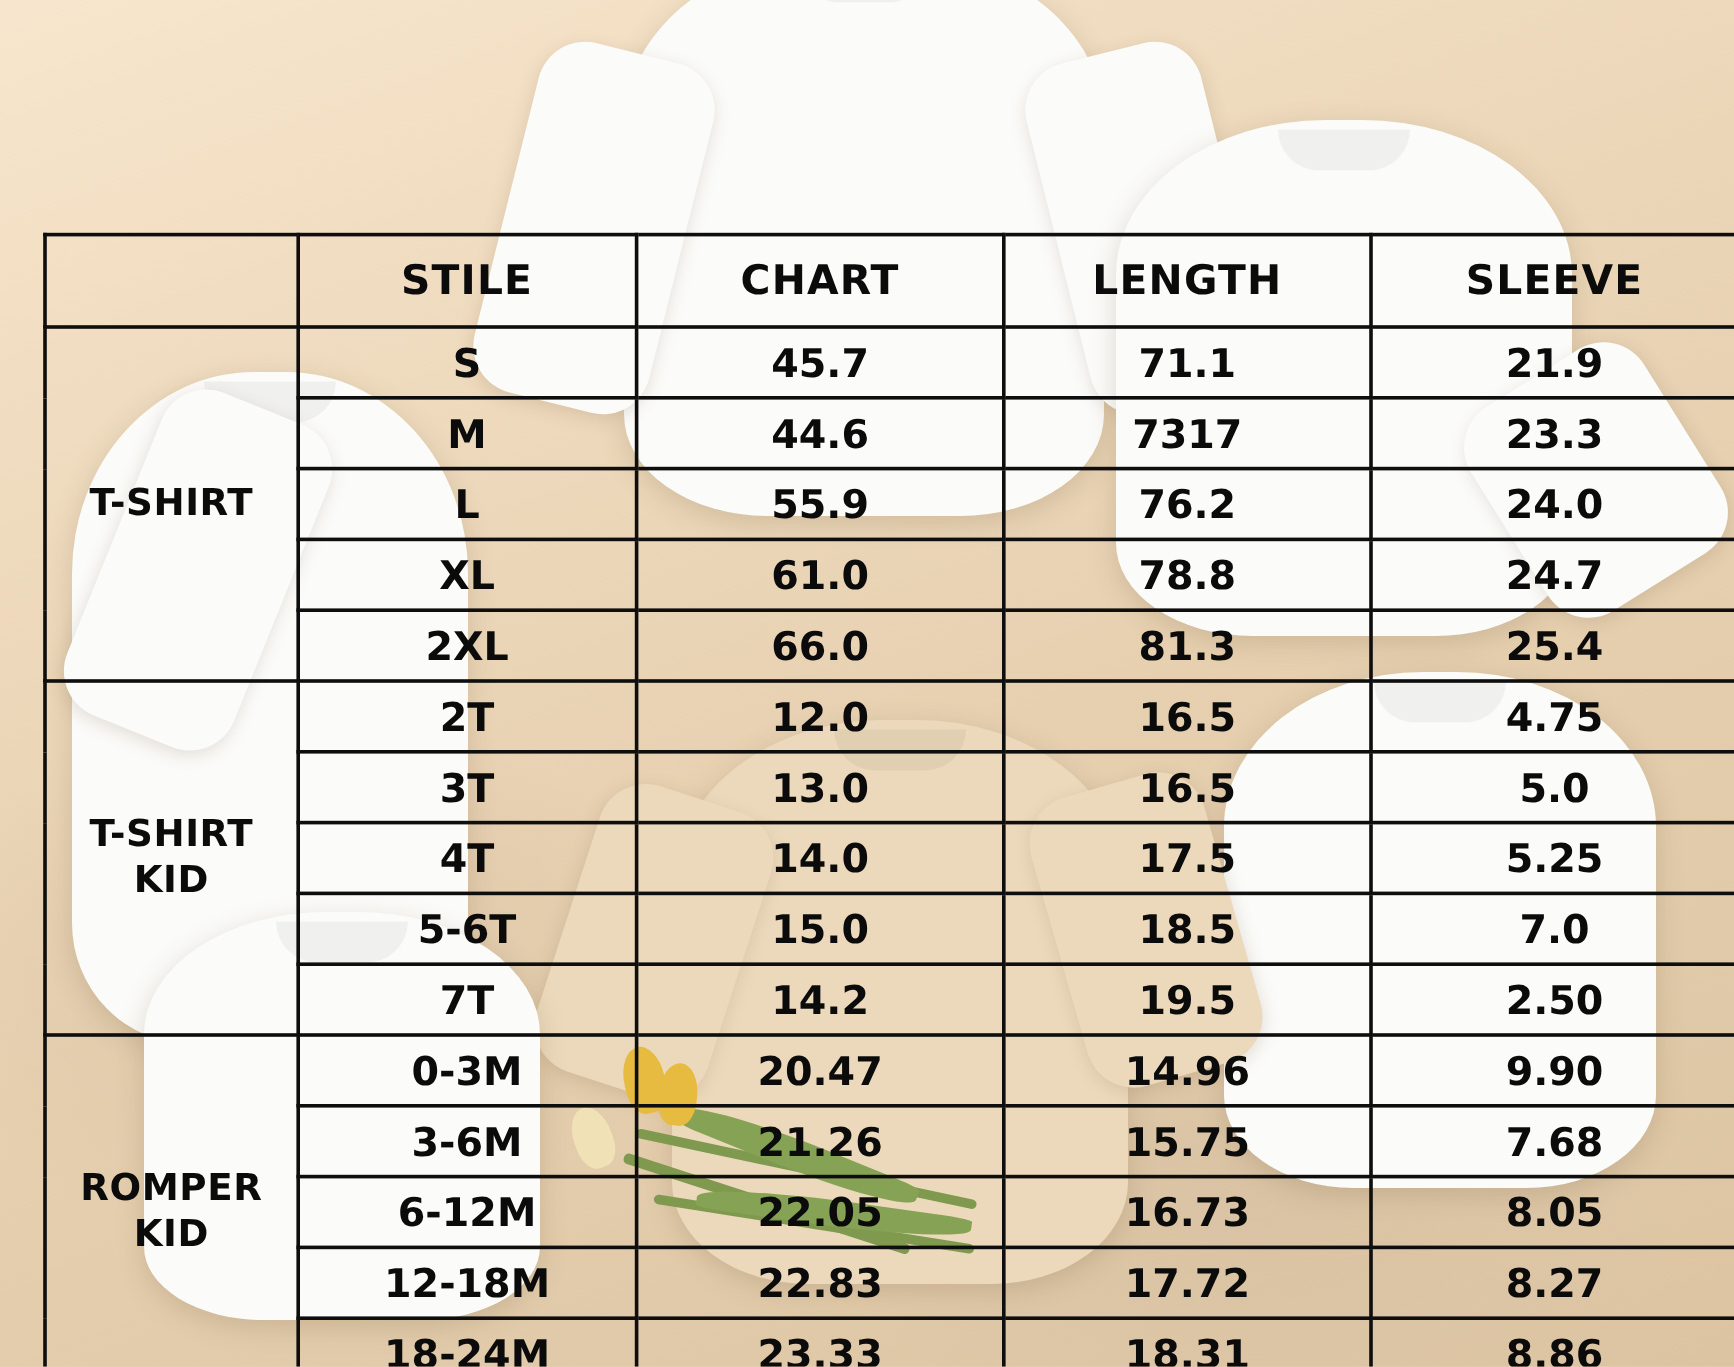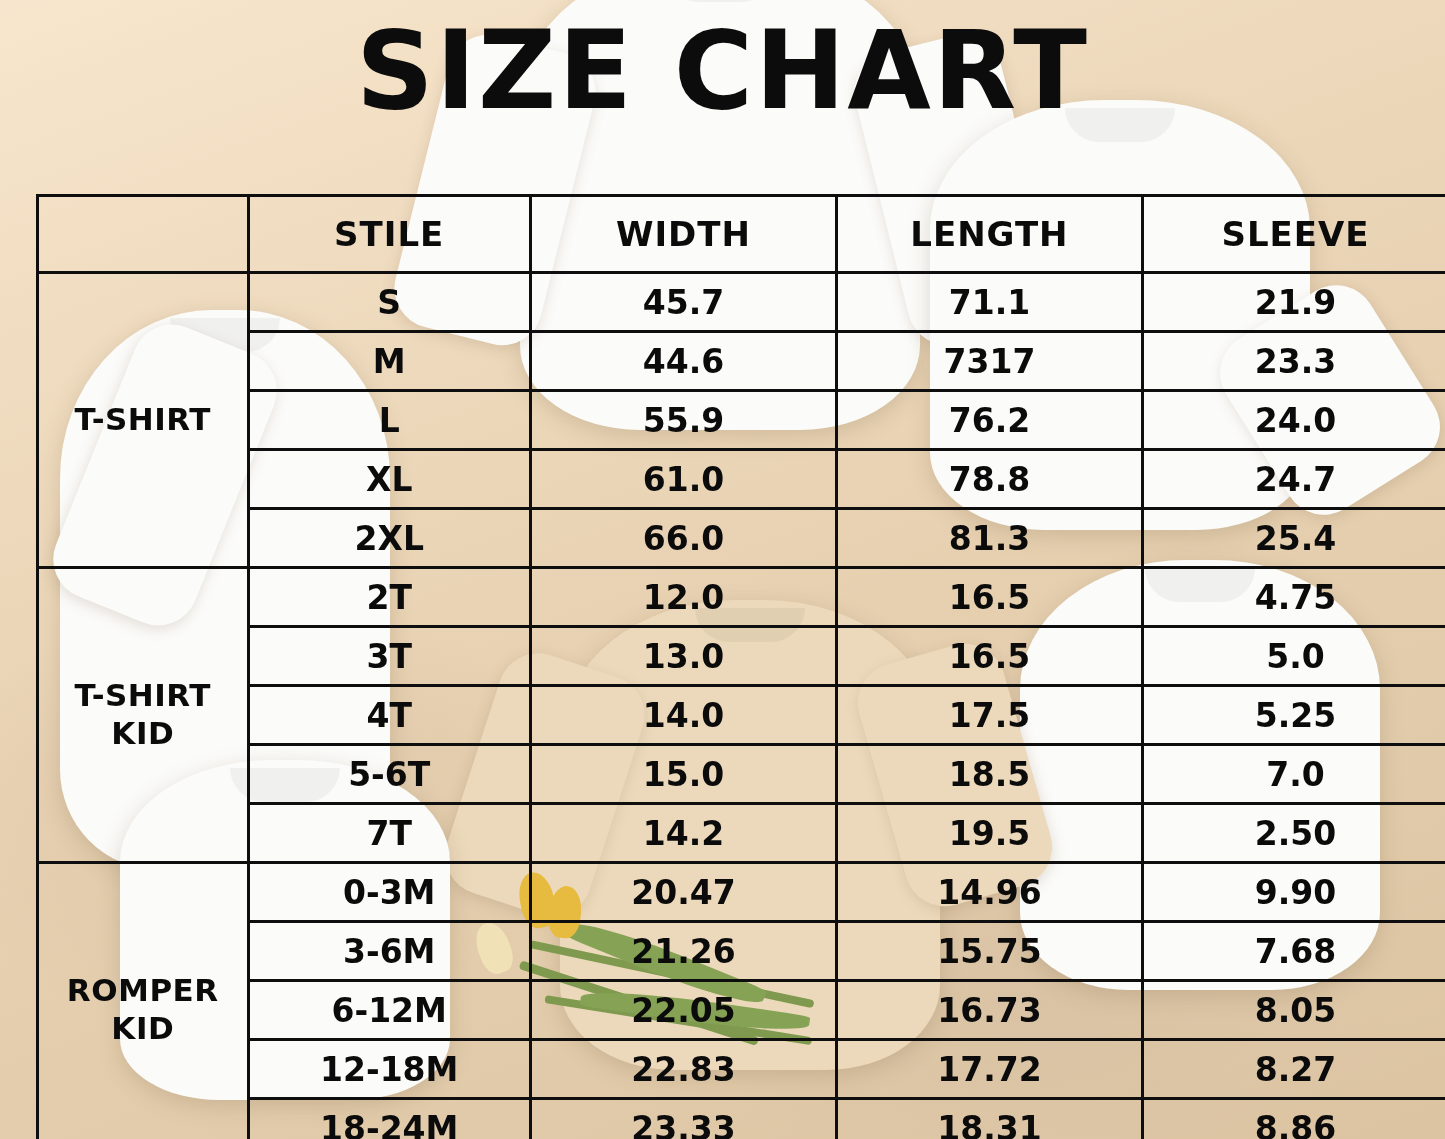--- a/index.html
+++ b/index.html
@@ -176,36 +176,35 @@
     <div class="stem" style="left:520px; top:960px; width:250px; height:9px; transform:rotate(18deg);"></div>
     <div class="stem" style="left:530px; top:940px; width:290px; height:8px; transform:rotate(12deg);"></div>
     <div class="stem" style="left:545px; top:995px; width:270px; height:8px; transform:rotate(9deg);"></div>
     <div class="leaf" style="left:560px; top:950px; width:210px; height:26px; transform:rotate(22deg);"></div>
     <div class="leaf" style="left:580px; top:1000px; width:230px; height:22px; transform:rotate(8deg);"></div>
     <div class="bud" style="left:520px; top:872px; width:34px; height:56px; transform:rotate(-12deg);"></div>
     <div class="bud" style="left:549px; top:886px; width:32px; height:52px; transform:rotate(6deg);"></div>
     <div class="bud pale" style="left:478px; top:922px; width:32px; height:52px; transform:rotate(-20deg);"></div>
   </div>
 
-  <div class="title">SIZE CHART</div>
 
   <div class="table-wrap">
     <table class="size-chart">
       <colgroup>
         <col class="col-cat">
         <col class="col-style">
         <col class="col-val">
         <col class="col-val">
         <col class="col-val">
       </colgroup>
       <thead>
         <tr>
           <th class="corner"></th>
           <th>STILE</th>
-          <th>WIDTH</th>
+          <th>CHART</th>
           <th>LENGTH</th>
           <th>SLEEVE</th>
         </tr>
       </thead>
       <tbody>
 
         <tr class="grp-top">
           <td class="catcell" rowspan="5">T-SHIRT</td>
           <td>S</td>
           <td>45.7</td>

